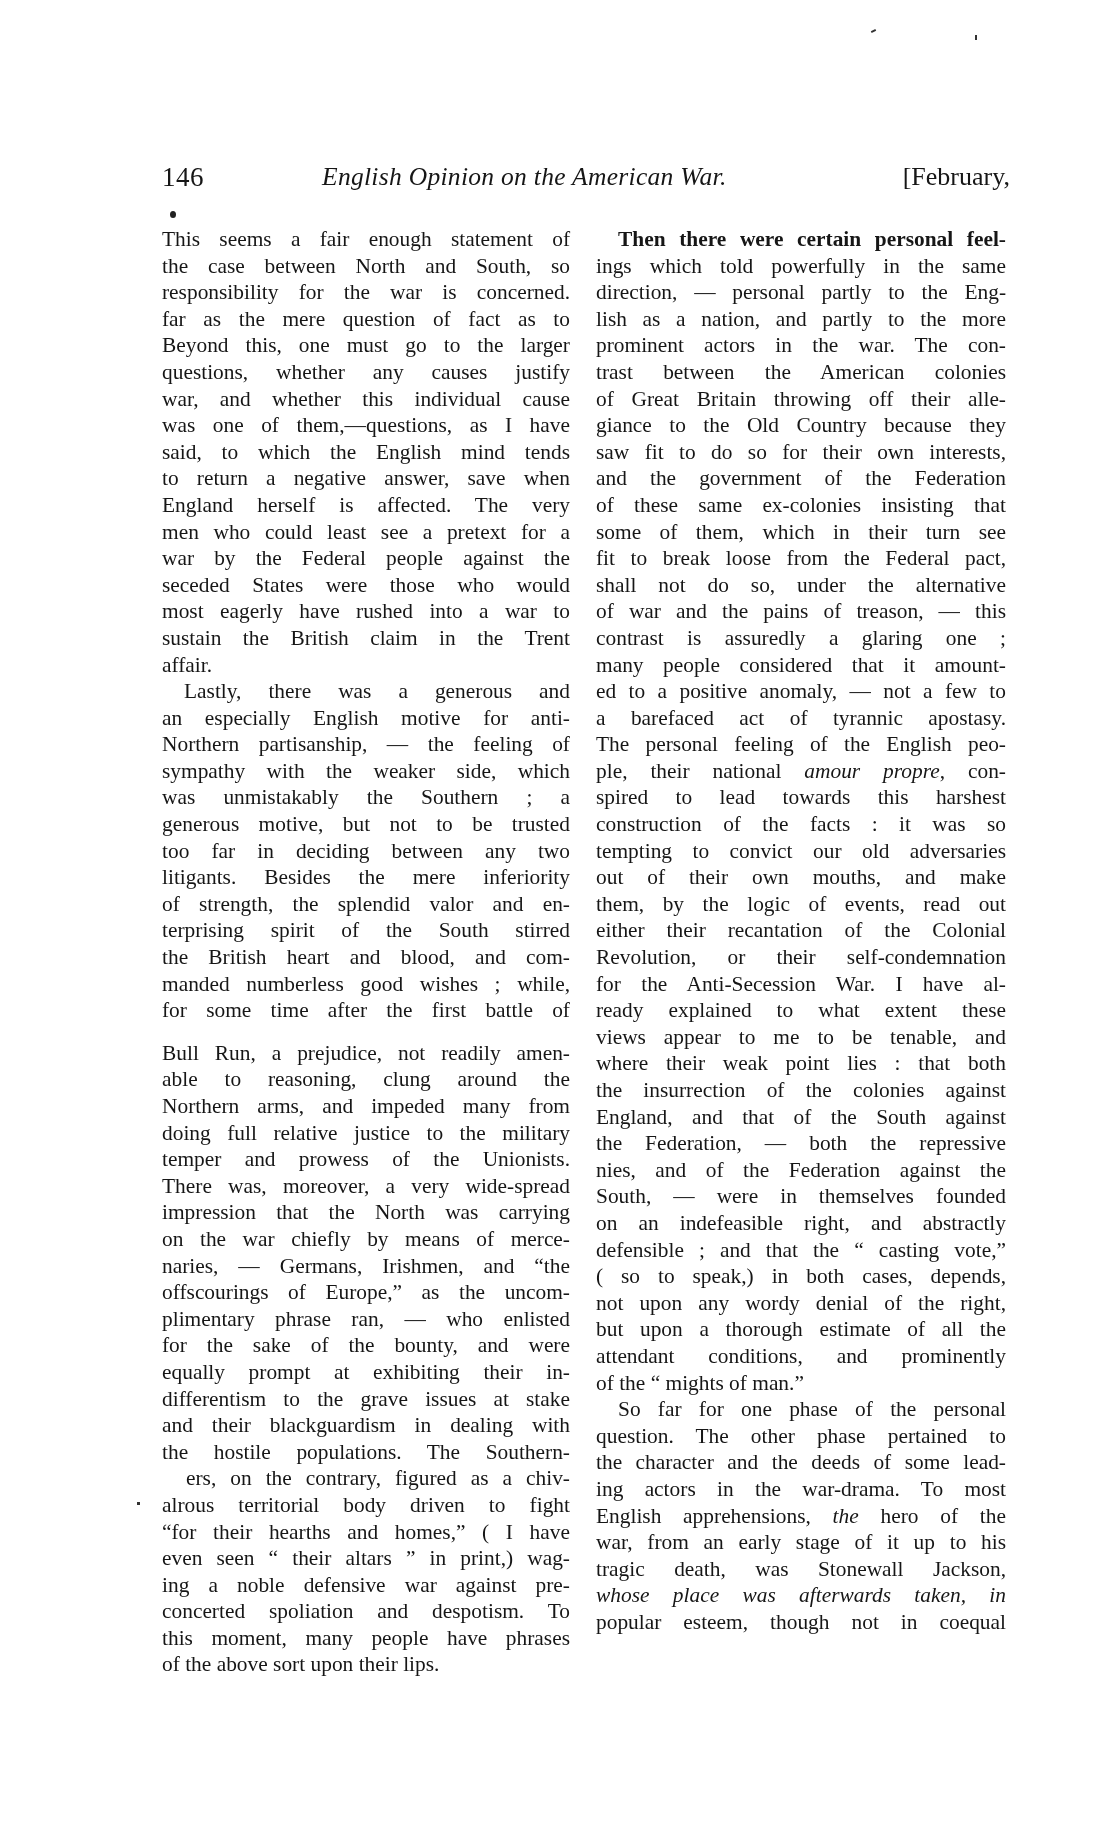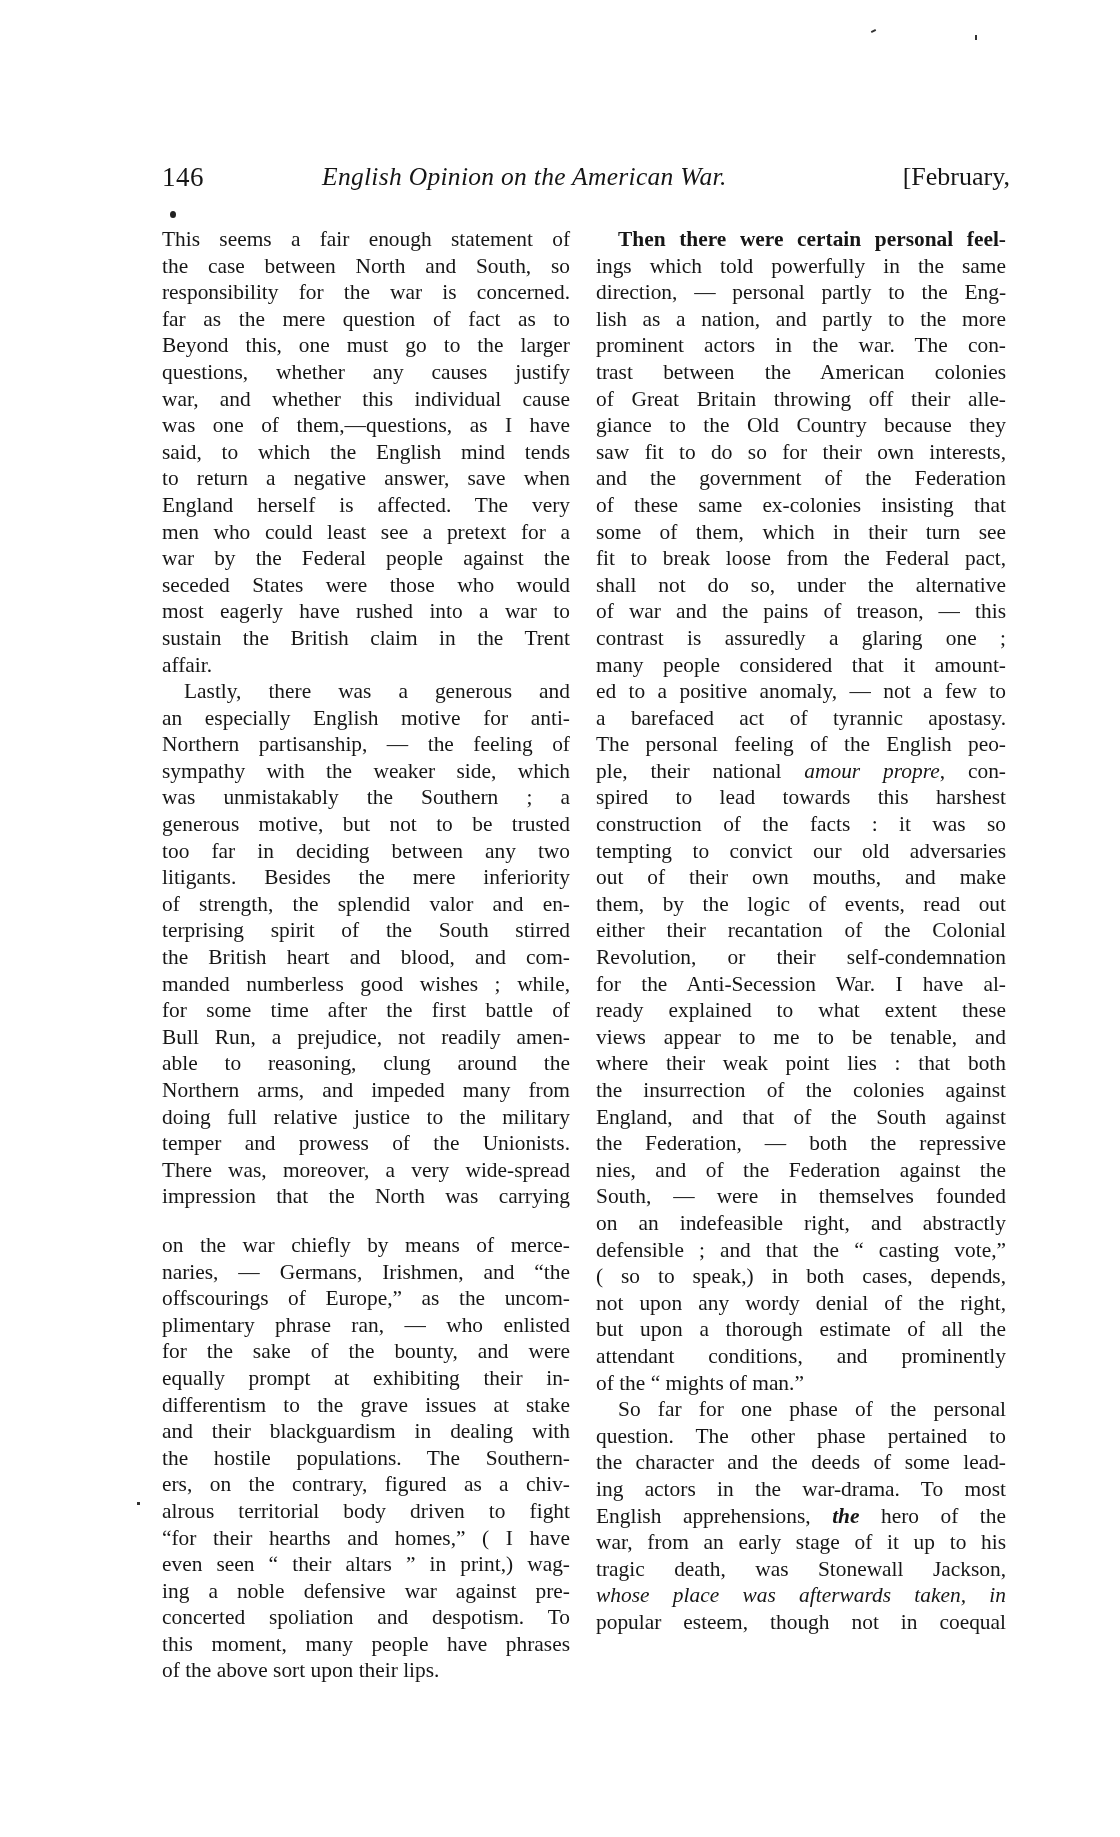--- a/index.html
+++ b/index.html
@@ -131,37 +131,37 @@
     <div class="line" style="white-space: nowrap;">sympathy with the weaker side, which</div>
     <div class="line" style="white-space: nowrap;">was unmistakably the Southern ; a</div>
     <div class="line" style="white-space: nowrap;">generous motive, but not to be trusted</div>
     <div class="line" style="white-space: nowrap;">too far in deciding between any two</div>
     <div class="line" style="white-space: nowrap;">litigants.  Besides the mere inferiority</div>
     <div class="line" style="white-space: nowrap;">of strength, the splendid valor and en-</div>
     <div class="line" style="white-space: nowrap;">terprising spirit of the South stirred</div>
     <div class="line" style="white-space: nowrap;">the British heart and blood, and com-</div>
     <div class="line" style="white-space: nowrap;">manded numberless good wishes ; while,</div>
     <div class="line" style="white-space: nowrap;">for some time after the first battle of</div>
-    <div class="line" style="white-space: nowrap;">Bull Run, a prejudice, not readily amen-</div>
+    <div class="line" style="white-space: nowrap; margin-top: 16px;">Bull Run, a prejudice, not readily amen-</div>
     <div class="line" style="white-space: nowrap;">able to reasoning, clung around the</div>
     <div class="line" style="white-space: nowrap;">Northern arms, and impeded many from</div>
     <div class="line" style="white-space: nowrap;">doing full relative justice to the military</div>
     <div class="line" style="white-space: nowrap;">temper and prowess of the Unionists.</div>
     <div class="line" style="white-space: nowrap;">There was, moreover, a very wide-spread</div>
     <div class="line" style="white-space: nowrap;">impression that the North was carrying</div>
-    <div class="line" style="white-space: nowrap; margin-top: 22px;">on the war chiefly by means of merce-</div>
+    <div class="line" style="white-space: nowrap;">on the war chiefly by means of merce-</div>
     <div class="line" style="white-space: nowrap;">naries, — Germans, Irishmen, and “the</div>
     <div class="line" style="white-space: nowrap;">offscourings of Europe,” as the uncom-</div>
     <div class="line" style="white-space: nowrap;">plimentary phrase ran, — who enlisted</div>
     <div class="line" style="white-space: nowrap;">for the sake of the bounty, and were</div>
     <div class="line" style="white-space: nowrap;">equally prompt at exhibiting their in-</div>
     <div class="line" style="white-space: nowrap;">differentism to the grave issues at stake</div>
     <div class="line" style="white-space: nowrap;">and their blackguardism in dealing with</div>
     <div class="line" style="white-space: nowrap;">the hostile populations.  The Southern-</div>
-    <div class="line" style="white-space: nowrap;">ers, on the contrary, figured as a chiv-</div>
+    <div class="line" style="white-space: nowrap; margin-left: 24px;">ers, on the contrary, figured as a chiv-</div>
     <div class="line" style="white-space: nowrap;">alrous territorial body driven to fight</div>
     <div class="line" style="white-space: nowrap;">“for their hearths and homes,” ( I have</div>
     <div class="line" style="white-space: nowrap;">even seen “ their altars ” in print,) wag-</div>
     <div class="line" style="white-space: nowrap;">ing a noble defensive war against pre-</div>
     <div class="line" style="white-space: nowrap;">concerted spoliation and despotism.  To</div>
     <div class="line" style="white-space: nowrap;">this moment, many people have phrases</div>
     <div class="line last" style="white-space: pre;">of the above sort upon their lips.</div>
   </div>
 <div class="column col-right" id="col-right">
     <div class="line indent" style="white-space: nowrap; font-weight: bold;">Then there were certain personal feel-</div>
@@ -205,18 +205,18 @@
     <div class="line" style="white-space: nowrap;">defensible ; and that the “ casting vote,”</div>
     <div class="line" style="white-space: nowrap;">( so to speak,) in both cases, depends,</div>
     <div class="line" style="white-space: nowrap;">not upon any wordy denial of the right,</div>
     <div class="line" style="white-space: nowrap;">but upon a thorough estimate of all the</div>
     <div class="line" style="white-space: nowrap;">attendant conditions, and prominently</div>
     <div class="line last" style="white-space: pre;">of the “ mights of man.”</div>
     <div class="line indent" style="white-space: nowrap;">So far for one phase of the personal</div>
     <div class="line" style="white-space: nowrap;">question.  The other phase pertained to</div>
     <div class="line" style="white-space: nowrap;">the character and the deeds of some lead-</div>
     <div class="line" style="white-space: nowrap;">ing actors in the war-drama.   To most</div>
-    <div class="line" style="white-space: nowrap;"><span style="white-space: pre;">English apprehensions, </span><em style="white-space: pre; font-weight: bold;">the</em><span style="white-space: pre;"> hero of the</span></div>
+    <div class="line" style="white-space: nowrap;"><span style="white-space: pre;">English apprehensions, </span><em style="white-space: pre;">the</em><span style="white-space: pre;"> hero of the</span></div>
     <div class="line" style="white-space: nowrap;">war, from an early stage of it up to his</div>
     <div class="line" style="white-space: nowrap;">tragic death, was Stonewall Jackson,</div>
     <div class="line" style="white-space: nowrap; font-style: italic;">whose place was afterwards taken, in</div>
     <div class="line" style="white-space: nowrap;">popular esteem, though not in coequal</div>
   </div>
 
 </body></html>

